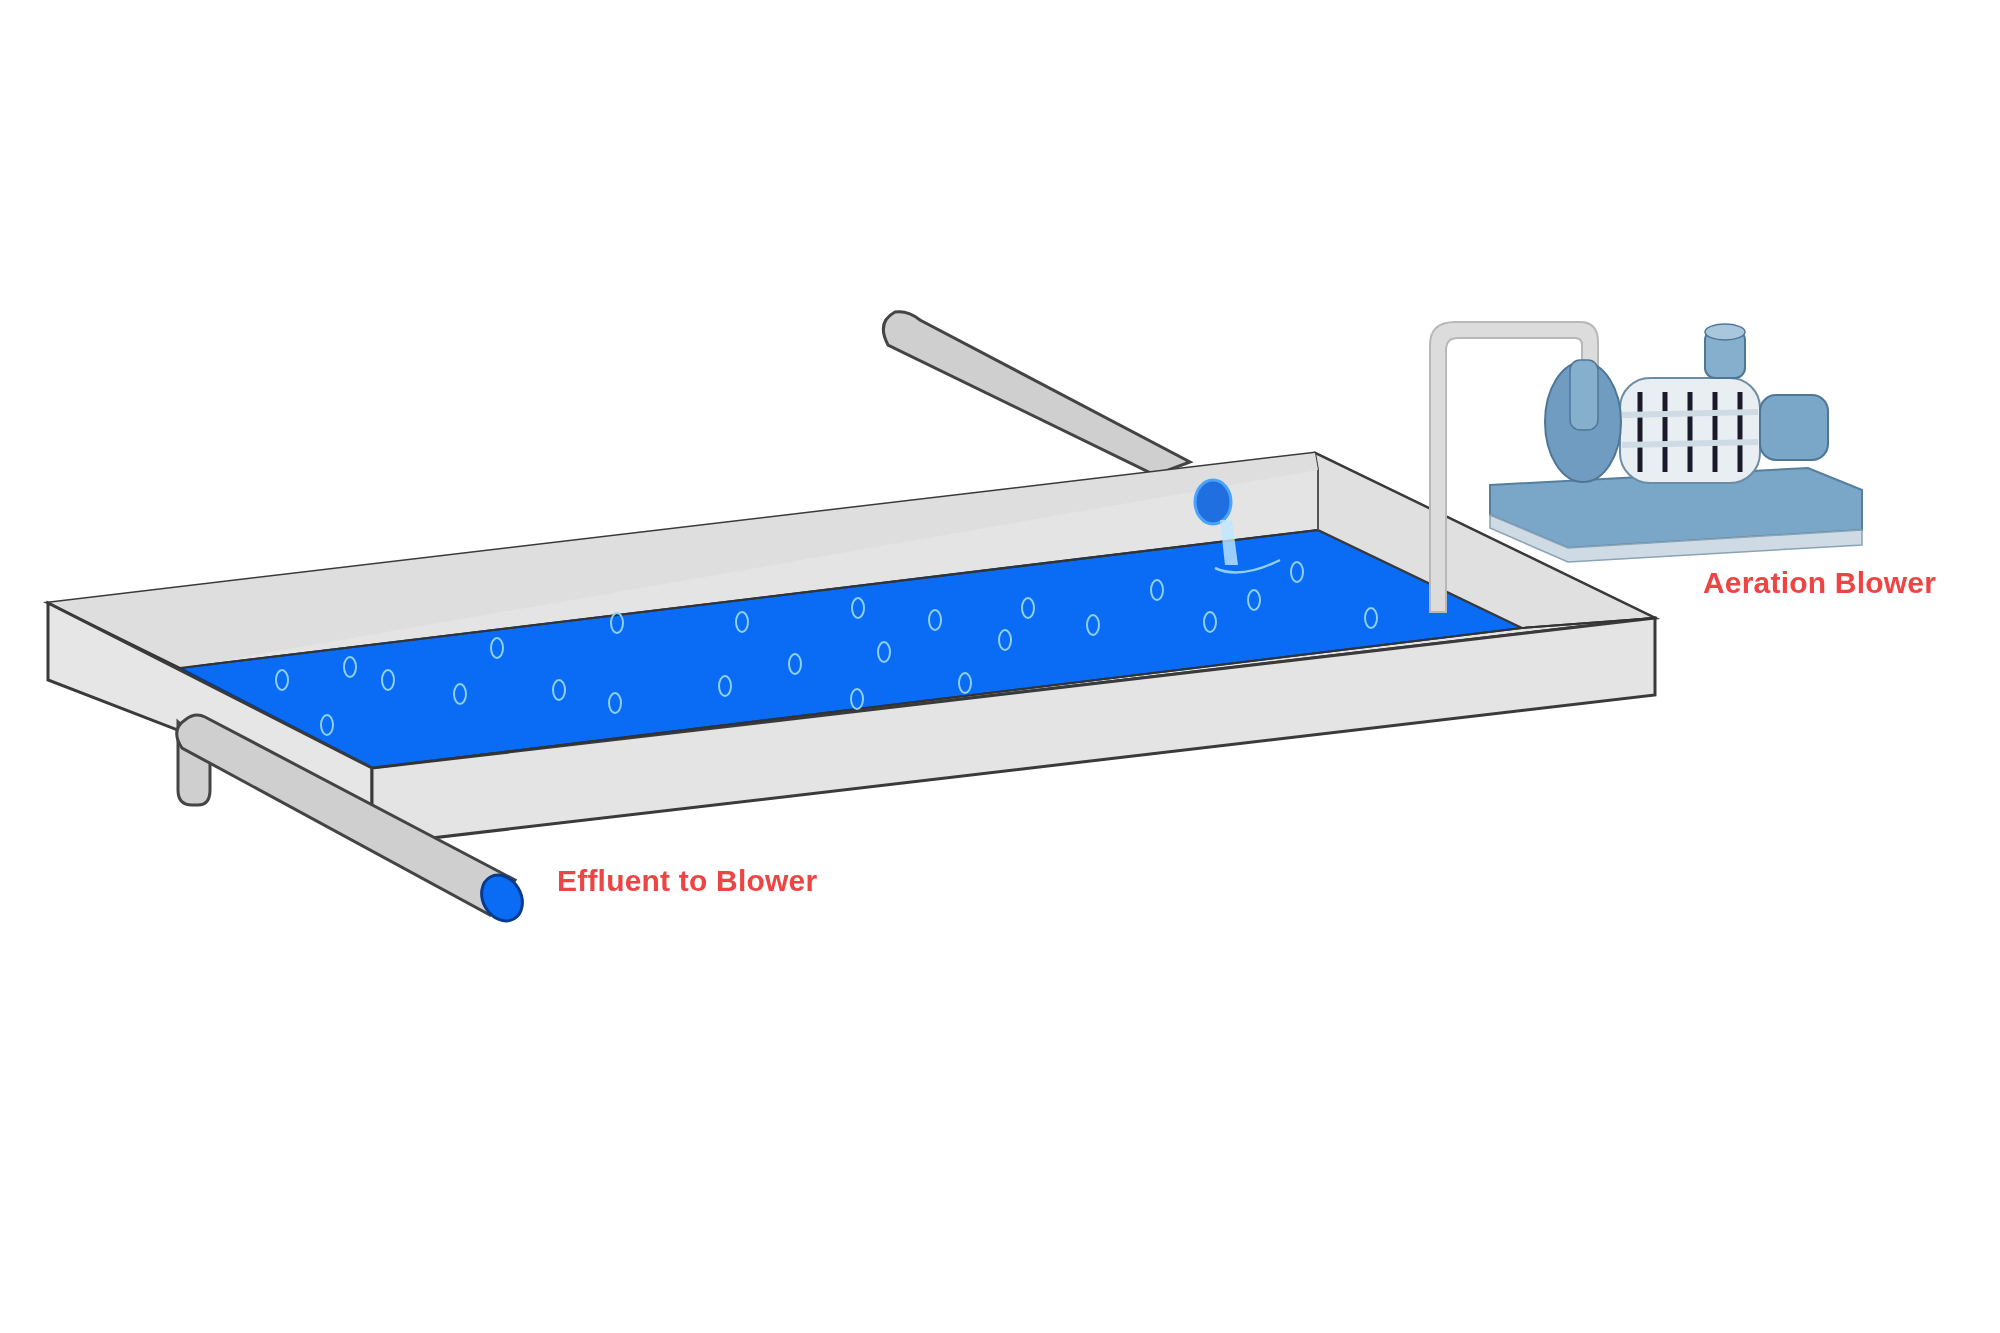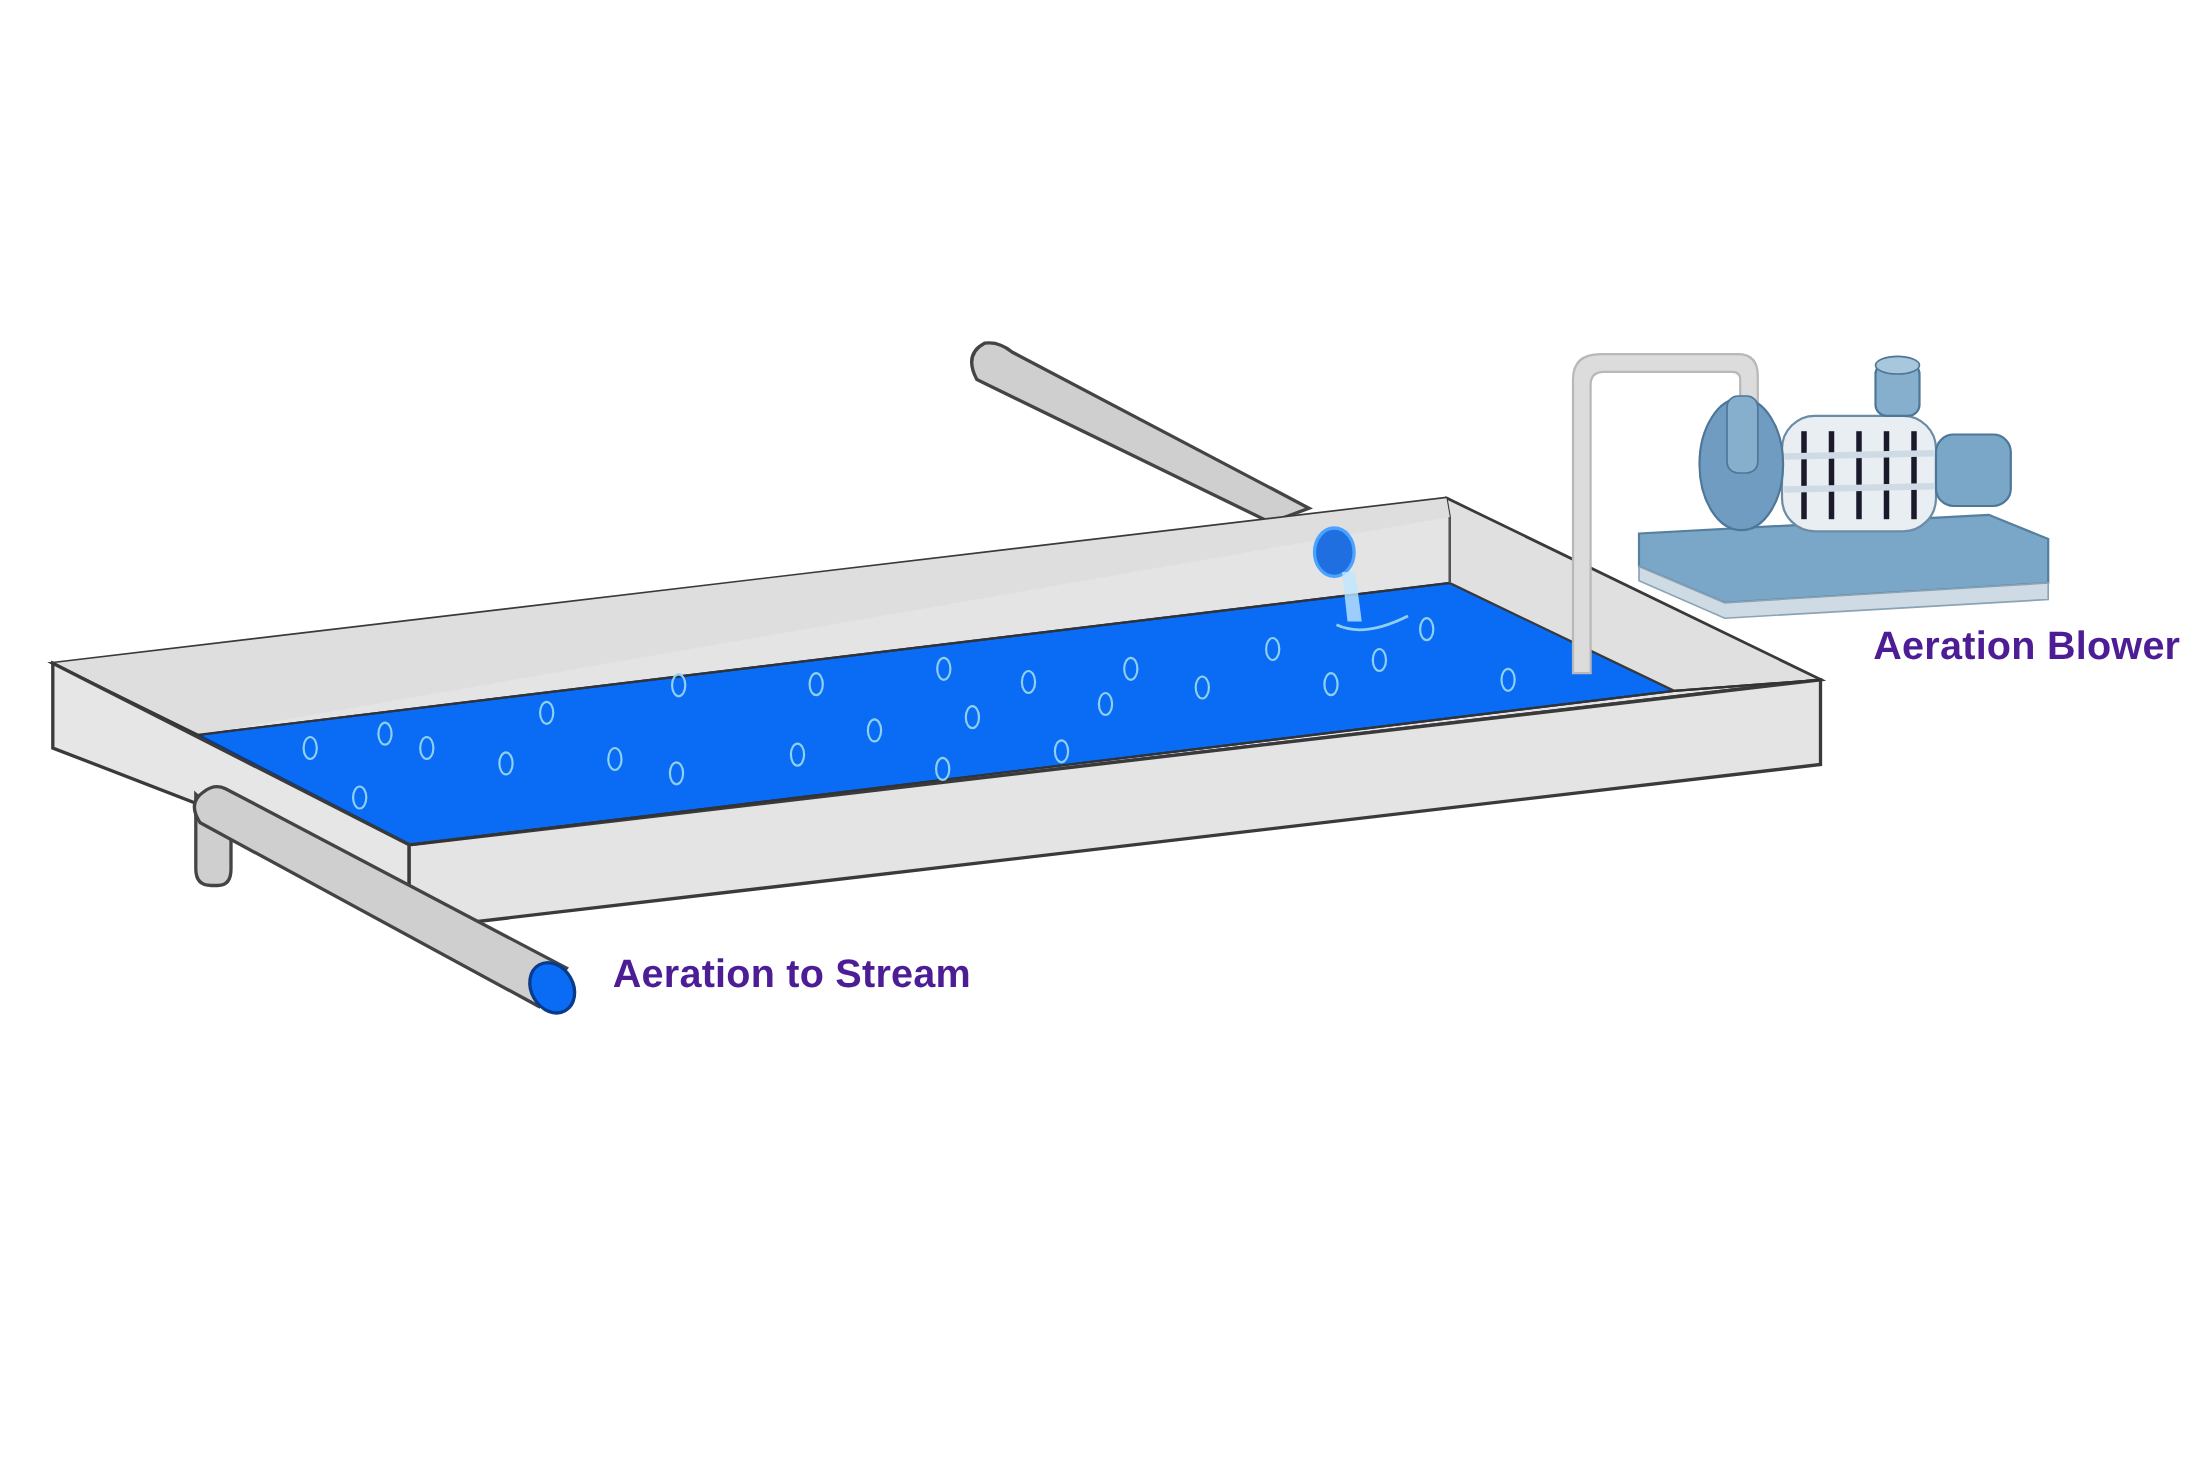--- a/index.html
+++ b/index.html
@@ -1,18 +1,18 @@
 <!DOCTYPE html>
 <html><head>
 <meta charset="utf-8">
 <style>
   html,body{margin:0;padding:0;background:#ffffff;}
   body{width:2000px;height:1333px;overflow:hidden;position:relative;font-family:"Liberation Sans",sans-serif;}
   svg{position:absolute;left:0;top:0;}
-  .label{position:absolute;font-family:"Liberation Sans",sans-serif;font-weight:bold;color:#4c1d95;font-size:36px;letter-spacing:0.2px;white-space:nowrap;}
+  .label{position:absolute;font-family:"Liberation Sans",sans-serif;font-weight:bold;color:#ef4444;font-size:30px;letter-spacing:0.2px;white-space:nowrap;}
   #label-blower{left:1703px;top:566px;}
   #label-effluent{left:557px;top:864px;}
   .bubble{position:absolute;width:14px;height:22px;border:2.5px solid #8fd0f0;border-radius:50%;box-sizing:border-box;}
 </style>
 </head>
 <body>
 
 <svg width="2000" height="1333" viewBox="0 0 2000 1333">
 
   <g>
@@ -102,13 +102,13 @@
     <div class="bubble" style="left: 1021px; top: 597px;"></div>
     <div class="bubble" style="left: 1086px; top: 614px;"></div>
     <div class="bubble" style="left: 1150px; top: 579px;"></div>
     <div class="bubble" style="left: 1203px; top: 611px;"></div>
     <div class="bubble" style="left: 1247px; top: 589px;"></div>
     <div class="bubble" style="left: 1290px; top: 561px;"></div>
     <div class="bubble" style="left: 1364px; top: 607px;"></div>
   </div>
 
 <div id="label-blower" class="label">Aeration Blower</div>
-<div id="label-effluent" class="label">Aeration to Stream</div>
+<div id="label-effluent" class="label">Effluent to Blower</div>
 
 </body></html>

